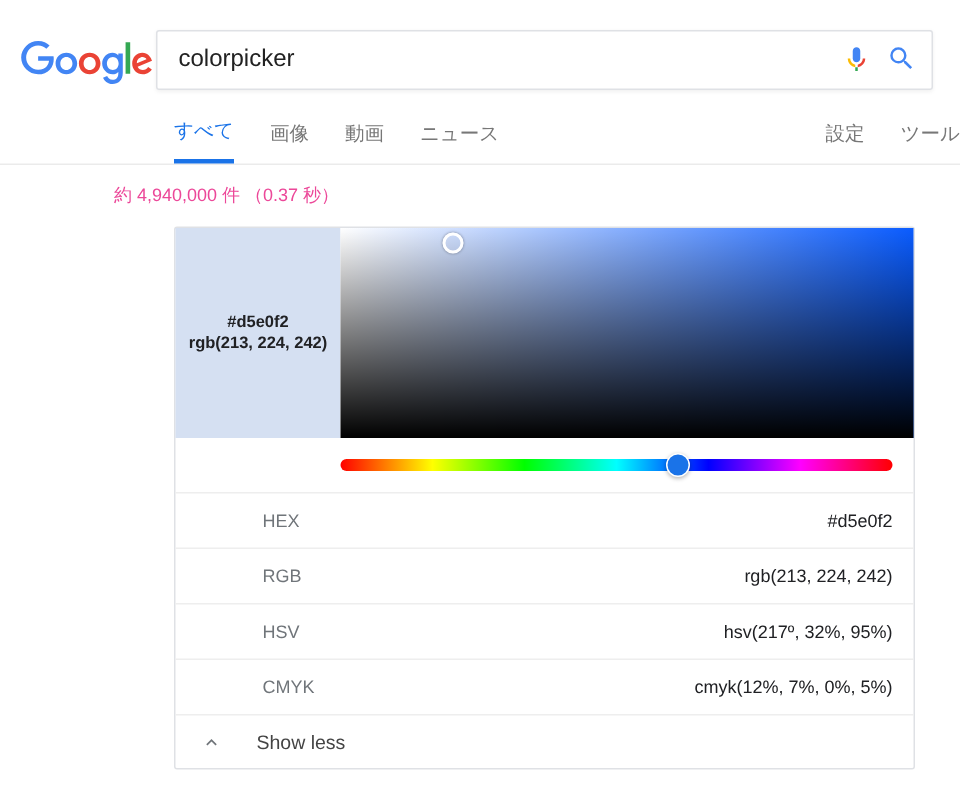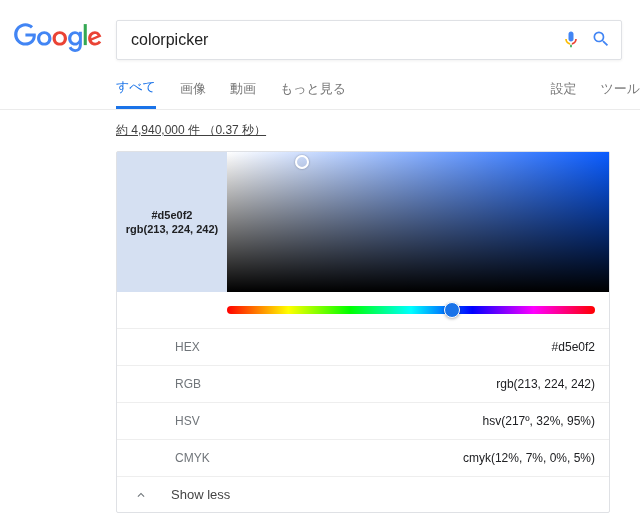--- a/index.html
+++ b/index.html
@@ -1,27 +1,27 @@
 <!DOCTYPE html>
 <html><head>
 <meta charset="utf-8">
 <style>
   * { box-sizing: border-box; margin: 0; padding: 0; }
   body { font-family: Arial, sans-serif; font-size: 13px; background: #fff; width: 640px; height: 525px; overflow: hidden; }
-  .header { display: flex; align-items: flex-start; padding: 20px 18px 0 14px; gap: 14px; }
+  .header { display: flex; align-items: flex-end; padding: 20px 18px 0 14px; gap: 2px; }
   .logo { margin-top: 3px; }
   .searchbar { flex: 1; display: flex; align-items: center; border: 1px solid #dfe1e5; border-radius: 2px; height: 40px; padding: 0 10px 0 14px; box-shadow: 0 1px 3px rgba(0,0,0,0.06); }
   .searchbar input { flex: 1; border: none; outline: none; font-size: 16px; color: #222; }
   .mic-icon, .search-icon { cursor: pointer; margin-left: 10px; }
   .subnav { margin-left: 116px; display: flex; align-items: center; padding: 18px 0 0 0; font-size: 13px; gap: 24px; color: #777; }
   .subnav .tab { padding-bottom: 10px; cursor: pointer; font-family: Liberation Serif, serif; }
   .subnav .tab.active { color: #1a73e8; border-bottom: 3px solid #1a73e8; font-weight: 500; }
   .subnav .spacer { flex: 1; }
   .subnav-line { border-bottom: 1px solid #ebebeb; }
-  .stats { margin-left: 116px; color: #404040; font-size: 12px; padding: 12px 0; text-decoration: underline; }
+  .stats { margin-left: 76px; color: #ec4899; font-size: 12px; padding: 12px 0; }
   .card { margin-left: 116px; width: 494px; border: 1px solid #dfe1e5; border-radius: 2px; background: #fff; }
   .picker-top { display: flex; }
   .swatch { width: 110px; height: 140px; background: #d5e0f2; display: flex; flex-direction: column; justify-content: center; align-items: center; font-weight: bold; font-size: 11px; color: #202124; }
   .swatch .hex { margin-bottom: 2px; }
   .sv-area { flex: 1; height: 140px; position: relative; background: linear-gradient(to bottom, rgba(0,0,0,0) 0%, #000 100%), linear-gradient(to right, #fff 0%, #0a5cff 100%); }
   .sv-cursor { position: absolute; width: 14px; height: 14px; border: 2px solid #fff; border-radius: 50%; top: 3px; left: 68px; box-shadow: 0 0 2px rgba(0,0,0,0.4); }
   .hue-wrap { padding: 14px 14px 14px 110px; }
   .hue { height: 8px; border-radius: 4px; background: linear-gradient(to right, #f00, #ff0, #0f0, #0ff, #00f, #f0f, #f00); position: relative; }
   .hue-handle { position: absolute; width: 16px; height: 16px; background: #1a73e8; border: 1px solid #fff; border-radius: 50%; top: -4px; left: 59%; box-shadow: 0 1px 3px rgba(0,0,0,0.3); }
   .rows { }
@@ -61,21 +61,21 @@
         </svg>
     </span>
   </div>
 </div>
 
 <div class="subnav-line">
   <div class="subnav">
     <span class="tab active">すべて</span>
     <span class="tab">画像</span>
     <span class="tab">動画</span>
-    <span class="tab">もっと見る</span>
+    <span class="tab">ニュース</span>
     <span class="spacer"></span>
     <span class="tab">設定</span>
     <span class="tab">ツール</span>
   </div>
 </div>
 
 <div class="stats">約 4,940,000 件 （0.37 秒）</div>
 
 <div class="card">
   <div class="picker-top">

